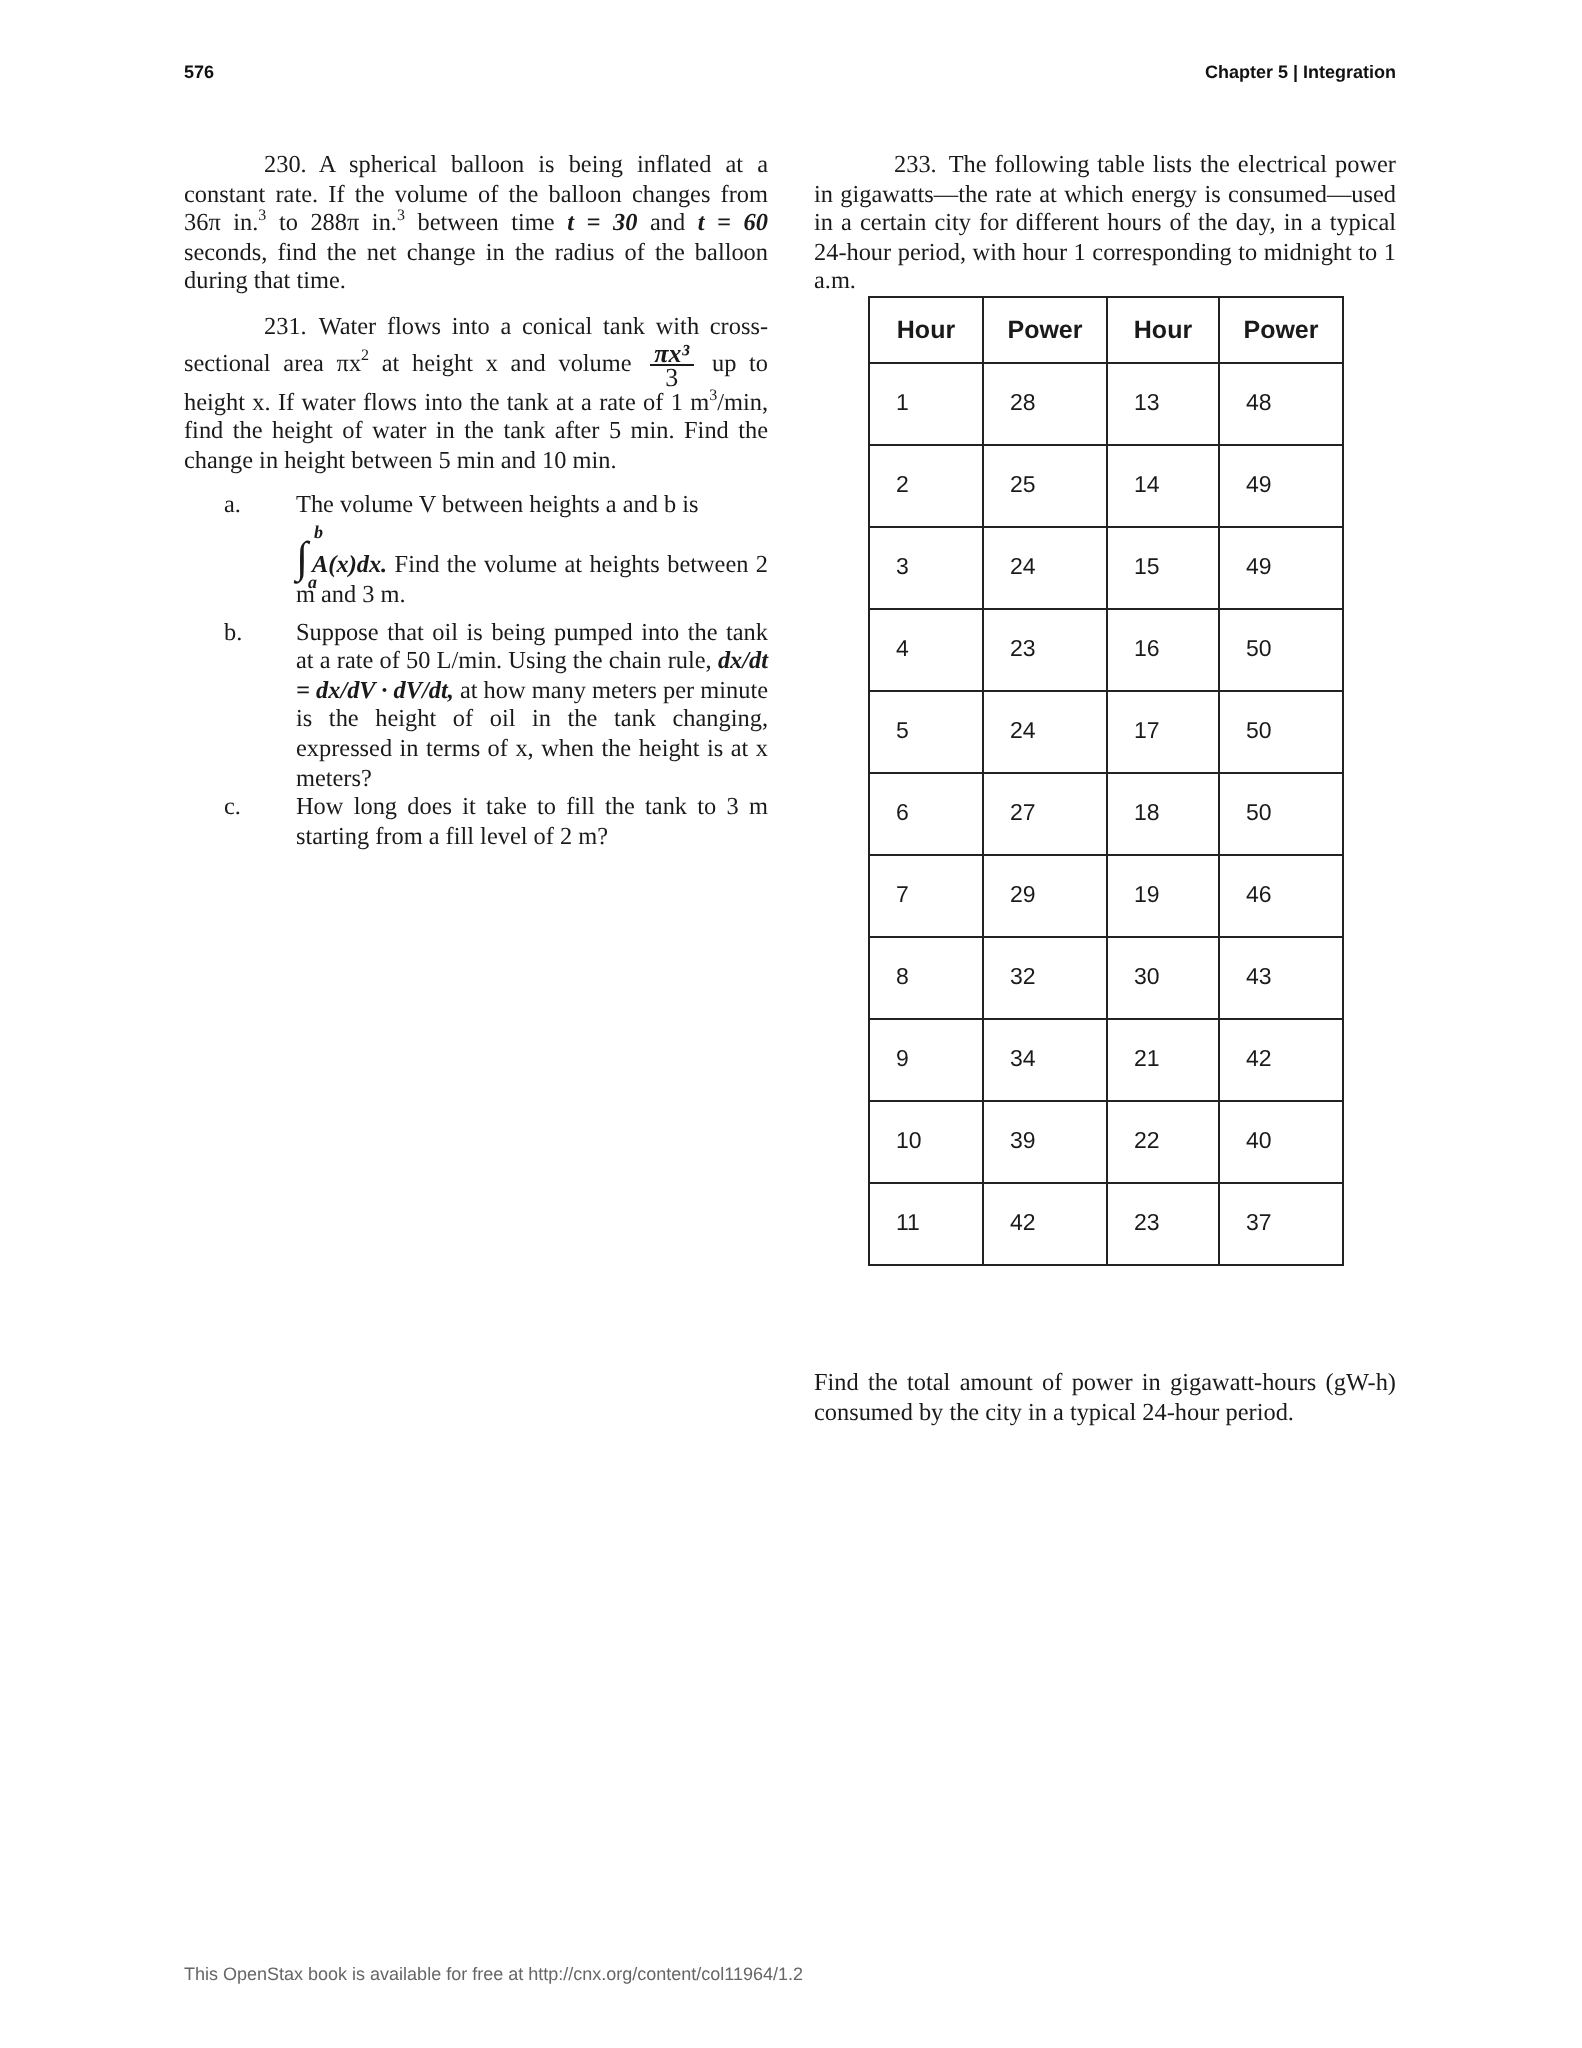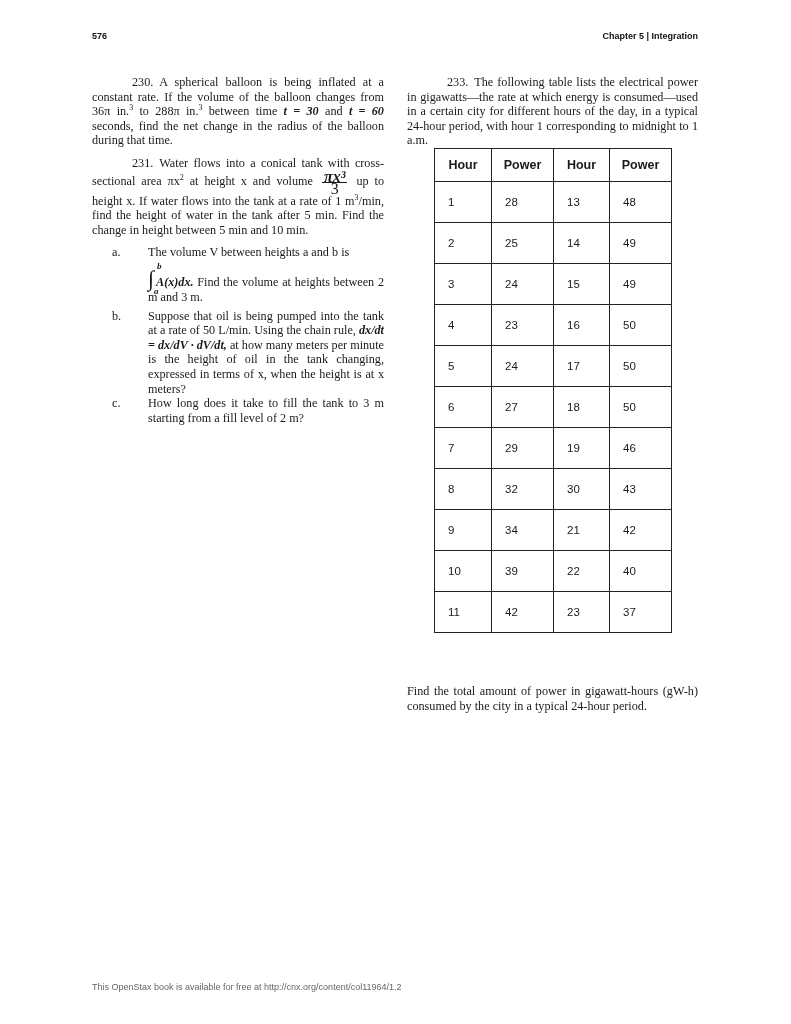--- a/index.html
+++ b/index.html
@@ -8,21 +8,21 @@
   .hdr { position: absolute; top: 31px; font-family: "Liberation Sans", sans-serif; font-size: 9px; font-weight: bold; color: #111; }
   .hdr-left { left: 92px; }
   .hdr-right { right: 93px; }
   .col { position: absolute; font-size: 12.2px; line-height: 14.6px; text-align: justify; }
   .col-left { left: 92px; width: 292px; top: 75px; }
   .col-right { left: 407px; width: 291px; top: 75px; }
   .ex { margin-bottom: 8px; }
   .num { margin-right: 6px; margin-left: 40px; }
   .bm { font-style: italic; font-weight: bold; font-family: "Liberation Serif", serif; }
   sup { font-size: 8px; line-height: 0; vertical-align: super; }
-  .frac { display: inline-flex; flex-direction: column; align-items: center; vertical-align: middle; font-size: 16px; line-height: 11px; margin: 0 3px; }
+  .frac { display: inline-flex; flex-direction: column; align-items: center; vertical-align: middle; font-size: 13px; line-height: 11px; margin: 0 3px; }
   .frac .n { border-bottom: 1px solid #1a1a1a; padding: 0 2px; font-style: italic; font-weight: bold; }
   .frac .d { padding: 0 2px; }
   .sub-list { margin-left: 20px; }
   .sub-item { display: flex; margin-bottom: 0; }
   .sub-item .lbl { width: 20px; flex: none; }
   .sub-item .body { flex: 1; margin-left: 16px; }
   .integral { display: inline-flex; align-items: center; font-size: 22px; line-height: 22px; position: relative; margin-right: 2px; }
   .integral .lim-b { position: absolute; top: -6px; left: 9px; font-size: 9px; font-style: italic; font-weight: bold; line-height: 9px; }
   .integral .lim-a { position: absolute; bottom: -6px; left: 6px; font-size: 9px; font-style: italic; font-weight: bold; line-height: 9px; }
   table.power { position: absolute; left: 434px; top: 148px; border-collapse: collapse; font-family: "Liberation Sans", sans-serif; font-size: 11.5px; }

